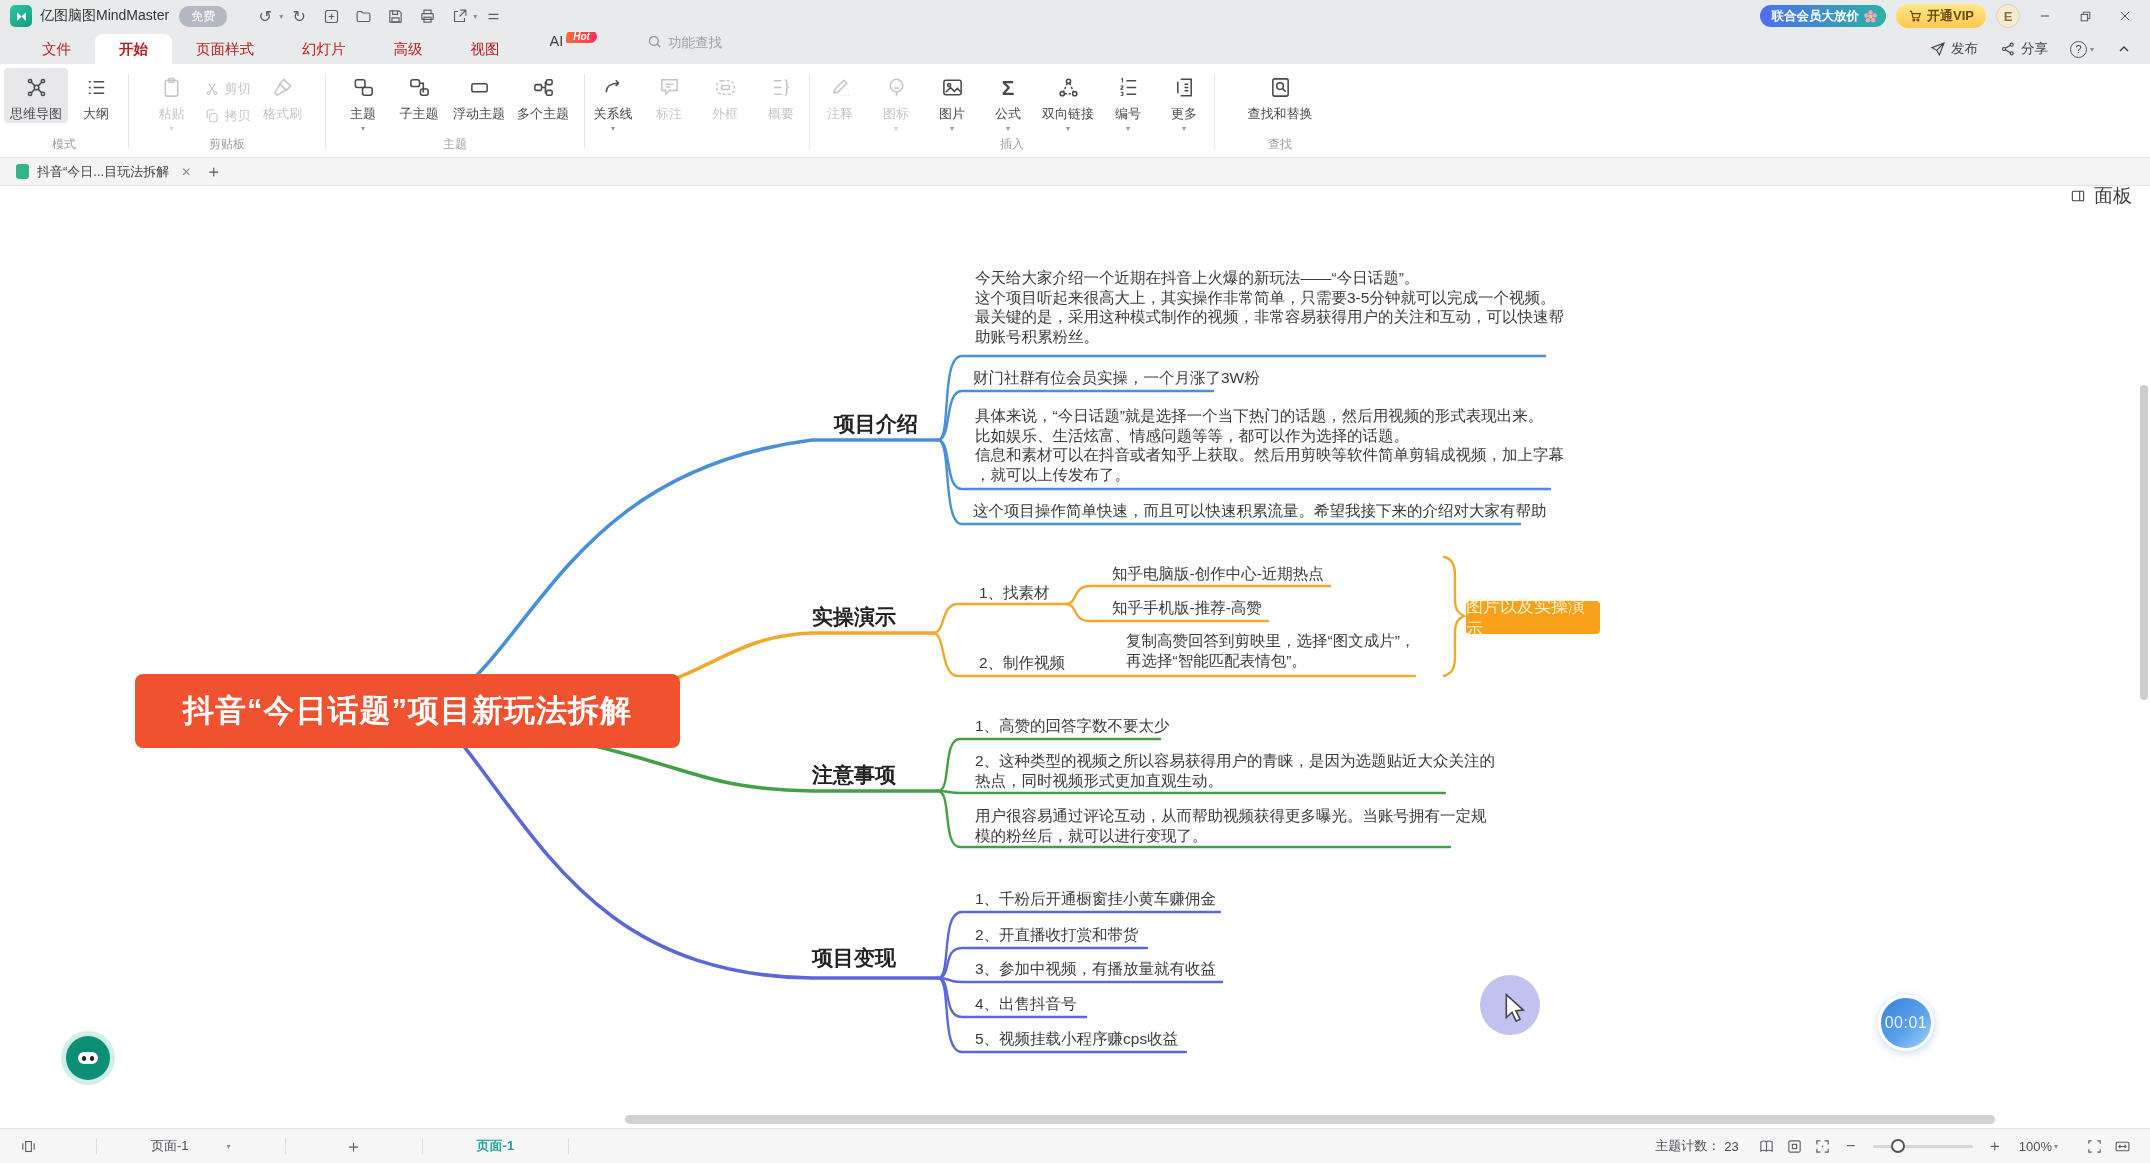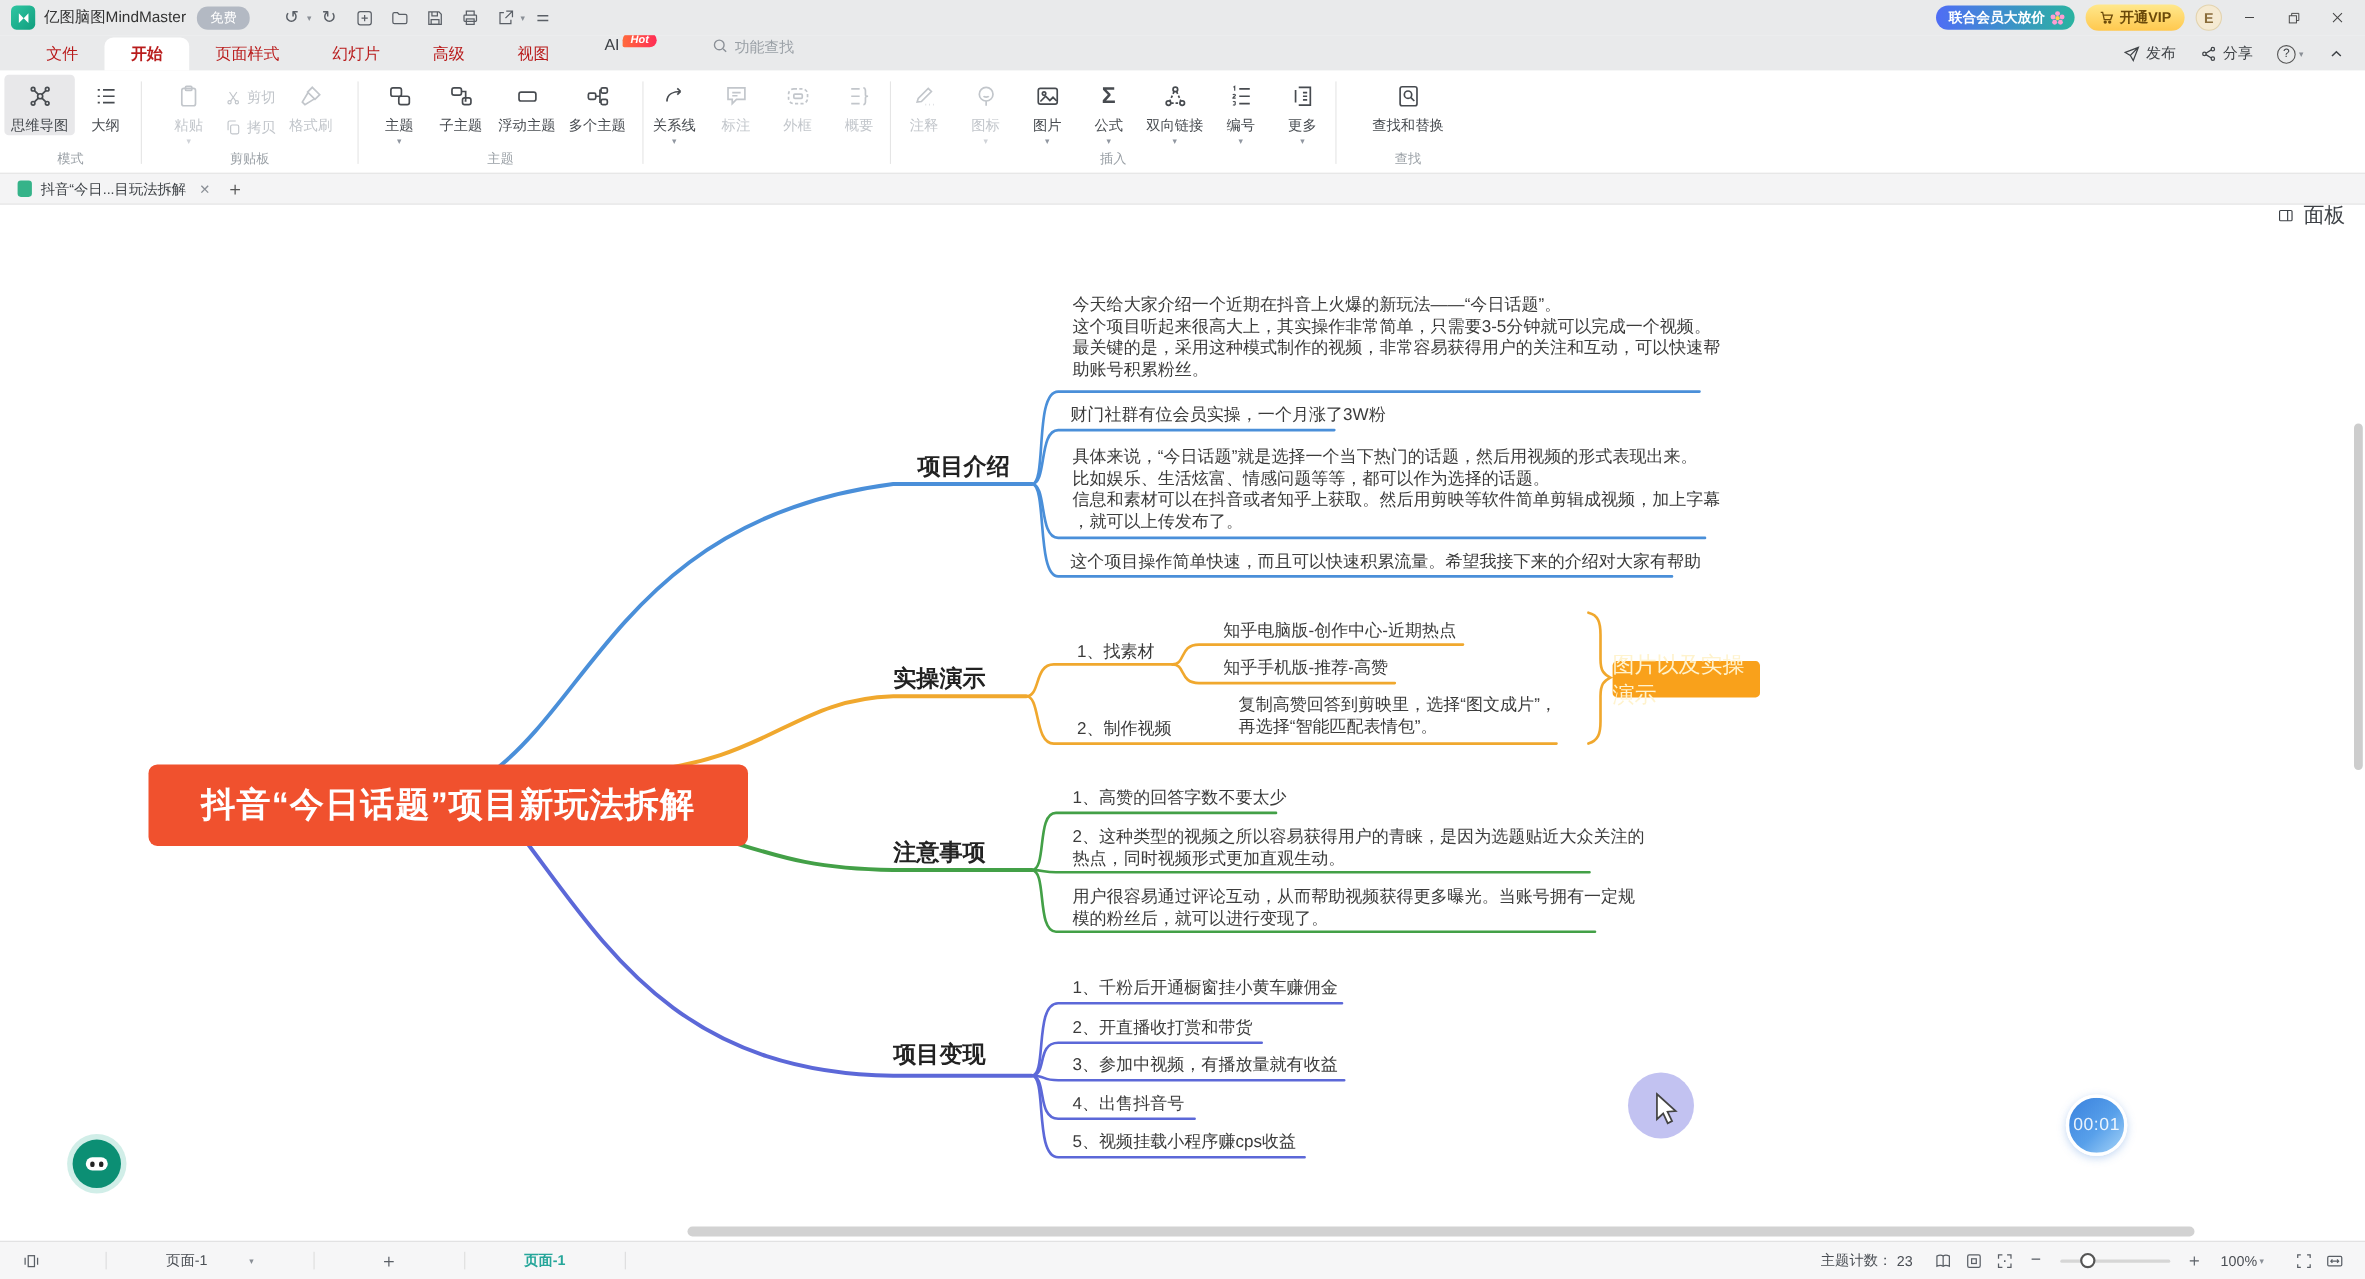--- a/index.html
+++ b/index.html
@@ -59,25 +59,25 @@
   .docicon { width:13px; height:15px; background:#35b389; border-radius:3px; margin:0 8px 0 6px; }
   .doctitle { font-size:13px; color:#3c4045; }
   .tabclose { color:#8a8f96; font-size:12px; margin:0 14px 0 12px; cursor:pointer; }
   .tabadd { color:#555; font-size:17px; cursor:pointer; }
   .doctabs-right { margin-left:auto; display:flex; align-items:center; gap:8px; color:#3c4045; font-size:19px; cursor:pointer; padding-right:8px;margin-top:48px; }
   .doctabs-right svg { width:16px; height:16px; }
 
   
   .canvas { position:absolute; left:0; top:186px; width:2150px; height:930px; background:#fff; z-index:1; }
   #map-svg { position:absolute; left:0; top:0; z-index:1; pointer-events:none; }
-  .node { position:absolute; z-index:2;margin-top:21px; }
+  .node { position:absolute; z-index:2; }
   .root-topic { left:135px; top:674px; width:545px; height:74px; background:#F0512E; border-radius:8px; display:flex; align-items:center; justify-content:center; color:#fff; font-size:31px; font-weight:bold; letter-spacing:1px; cursor:pointer; }
   .blabel { position:absolute; z-index:2; font-size:21px; font-weight:bold; color:#222; white-space:nowrap; cursor:pointer; }
   .topic { position:absolute; z-index:2; font-size:15.5px; line-height:19.5px; color:#3b3b3b; white-space:pre-line; cursor:pointer; }
-  .summarybox { position:absolute; left:1466px; top:601px; width:134px; height:33px; background:#F9A11B; border-radius:4px; color:#fff3cd; font-size:20px; display:flex; align-items:center; justify-content:center; z-index:2; cursor:pointer; }
+  .summarybox { position:absolute; left:1466px; top:601px; width:134px; height:33px; background:#F9A11B; border-radius:4px; color:#fff3cd; font-size:17px; display:flex; align-items:center; justify-content:center; z-index:2; cursor:pointer; }
 
   .vscroll { position:absolute; right:2px; top:385px; width:8px; height:315px; background:#cdcdcd; border-radius:4px; z-index:6; cursor:pointer; }
   .hscroll { position:absolute; left:625px; top:1115px; width:1370px; height:9px; background:#d2d2d2; border-radius:5px; z-index:6; cursor:pointer; }
 
   .aibot { position:absolute; left:66px; top:1036px; width:44px; height:44px; border-radius:50%; background:#0c8f74; box-shadow:0 0 0 5px rgba(44,176,148,.22); z-index:5; display:flex; align-items:center; justify-content:center; cursor:pointer; }
   .botface { width:20px; height:12px; background:#fff; border-radius:6px; display:flex; align-items:center; justify-content:center; gap:4px; }
   .boteye { width:4px; height:5px; background:#222; border-radius:2px; }
 
   .timer { position:absolute; left:1878px; top:995px; width:56px; height:56px; border-radius:50%; background:linear-gradient(135deg,#3f87e0 10%,#58a0ea 55%,#a6d4f8 100%); border:3px solid #fff; box-shadow:0 2px 8px rgba(80,140,220,.35); color:rgba(255,255,255,.88); font-size:16px; display:flex; align-items:center; justify-content:center; z-index:5; cursor:pointer; letter-spacing:.5px; }
 

